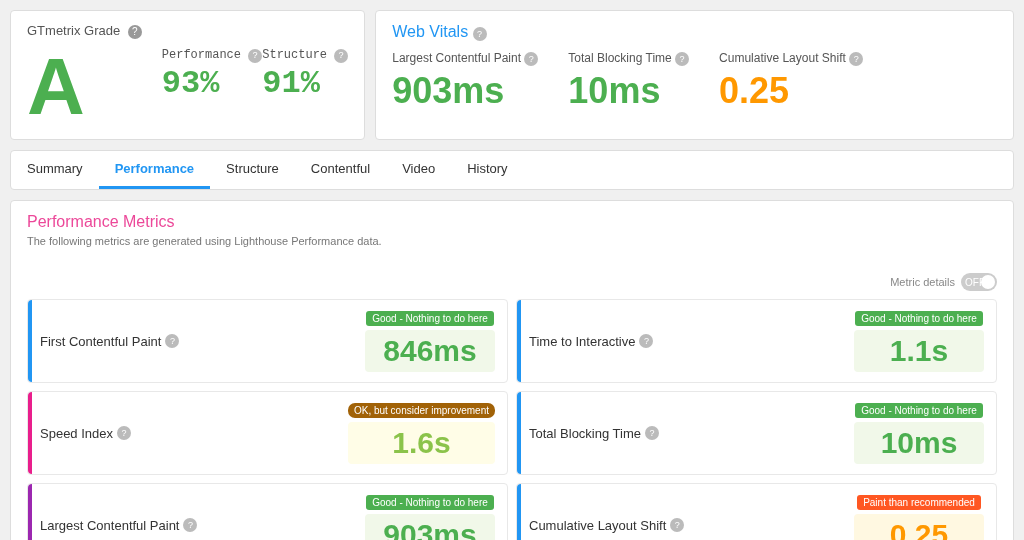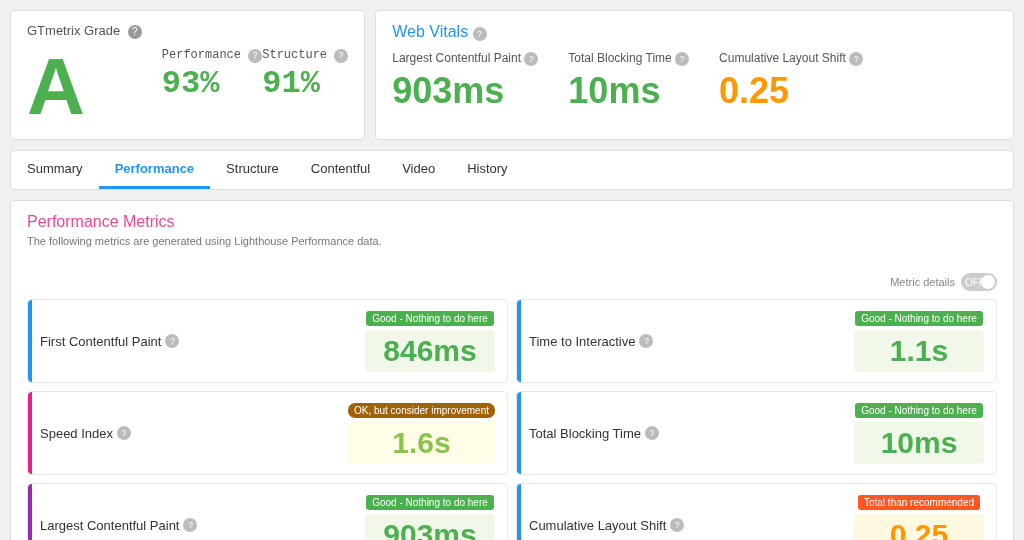--- a/index.html
+++ b/index.html
@@ -358,20 +358,20 @@
             </div></div>
         </div>
         <div class="metric-card purple-bar">
           <div class="metric-name">Largest Contentful Paint<span class="help-icon">?</span></div>
           <div class="metric-score-box"><div class="score-badge green">Good - Nothing to do here</div><div class="score-bg-green">
               <div class="score-value green">903ms</div>
             </div></div>
         </div>
         <div class="metric-card blue-bar">
           <div class="metric-name">Cumulative Layout Shift<span class="help-icon">?</span></div>
-          <div class="metric-score-box"><div class="score-badge orange">Total than recommended</div><div class="score-bg-orange">
+          <div class="metric-score-box"><div class="score-badge orange">Paint than recommended</div><div class="score-bg-orange">
               <div class="score-value orange">0.25</div>
             </div></div>
         </div>
       </div>
   </div>
 
 </div>
 
 </body></html>

